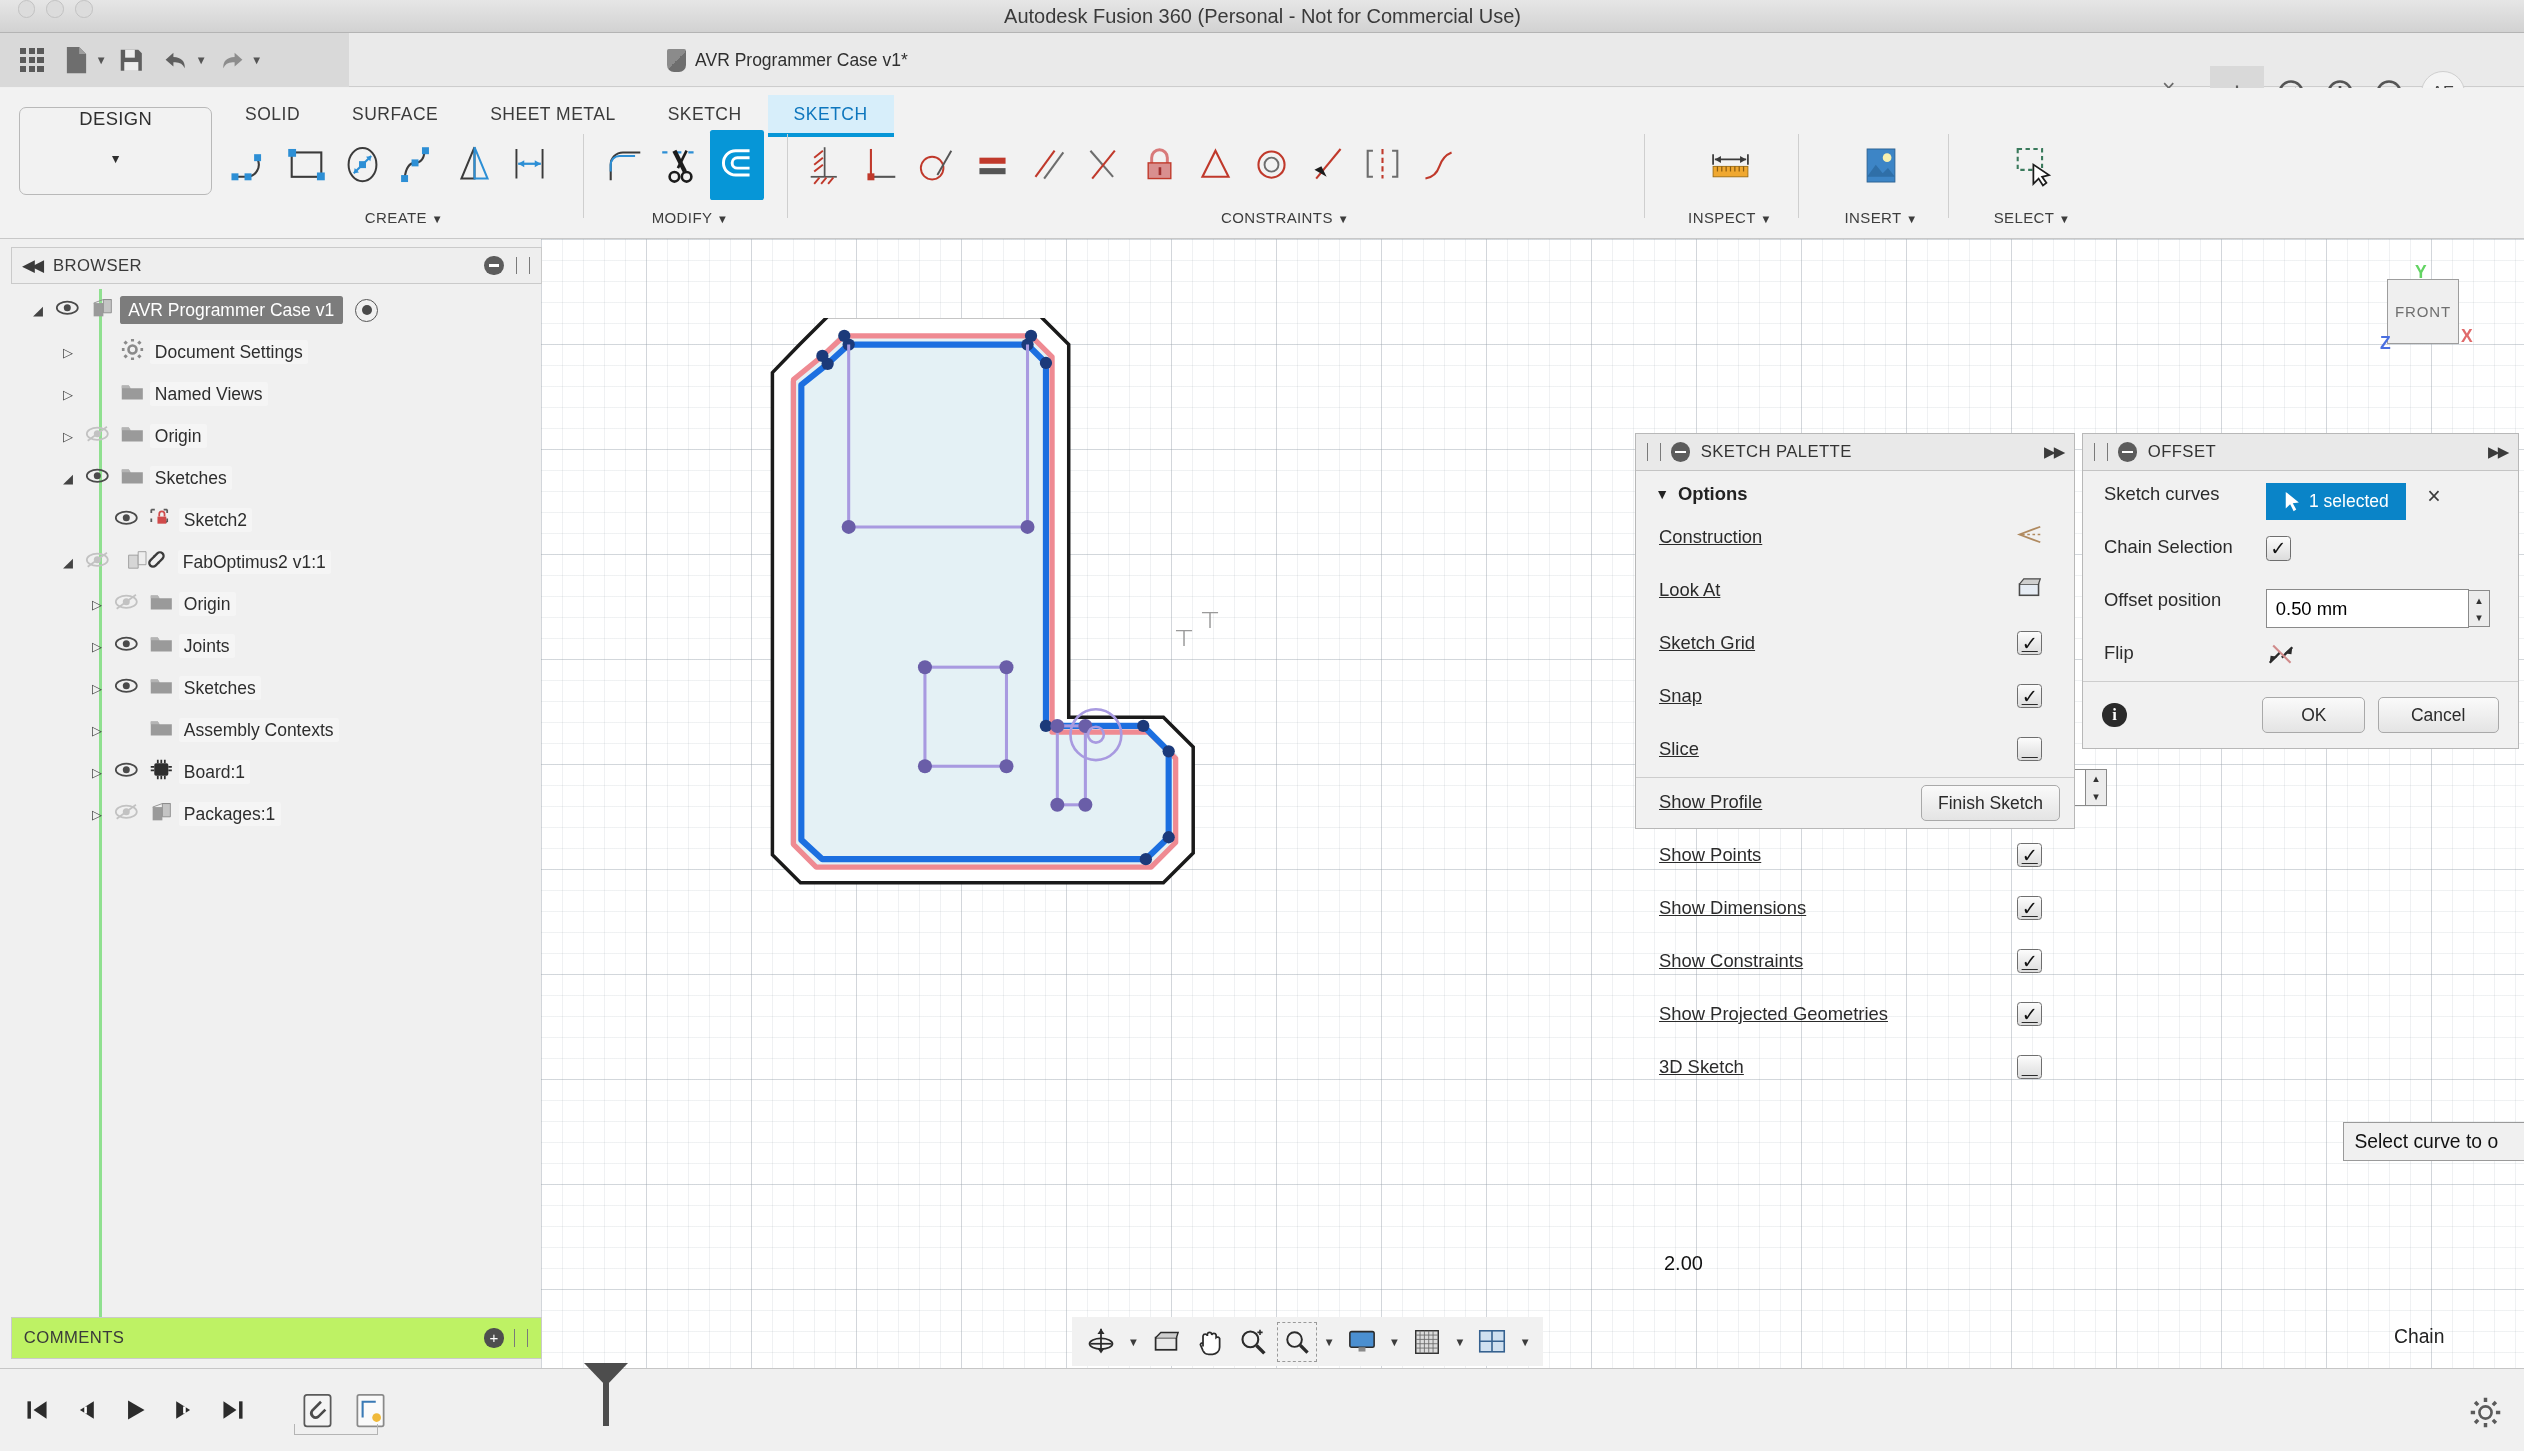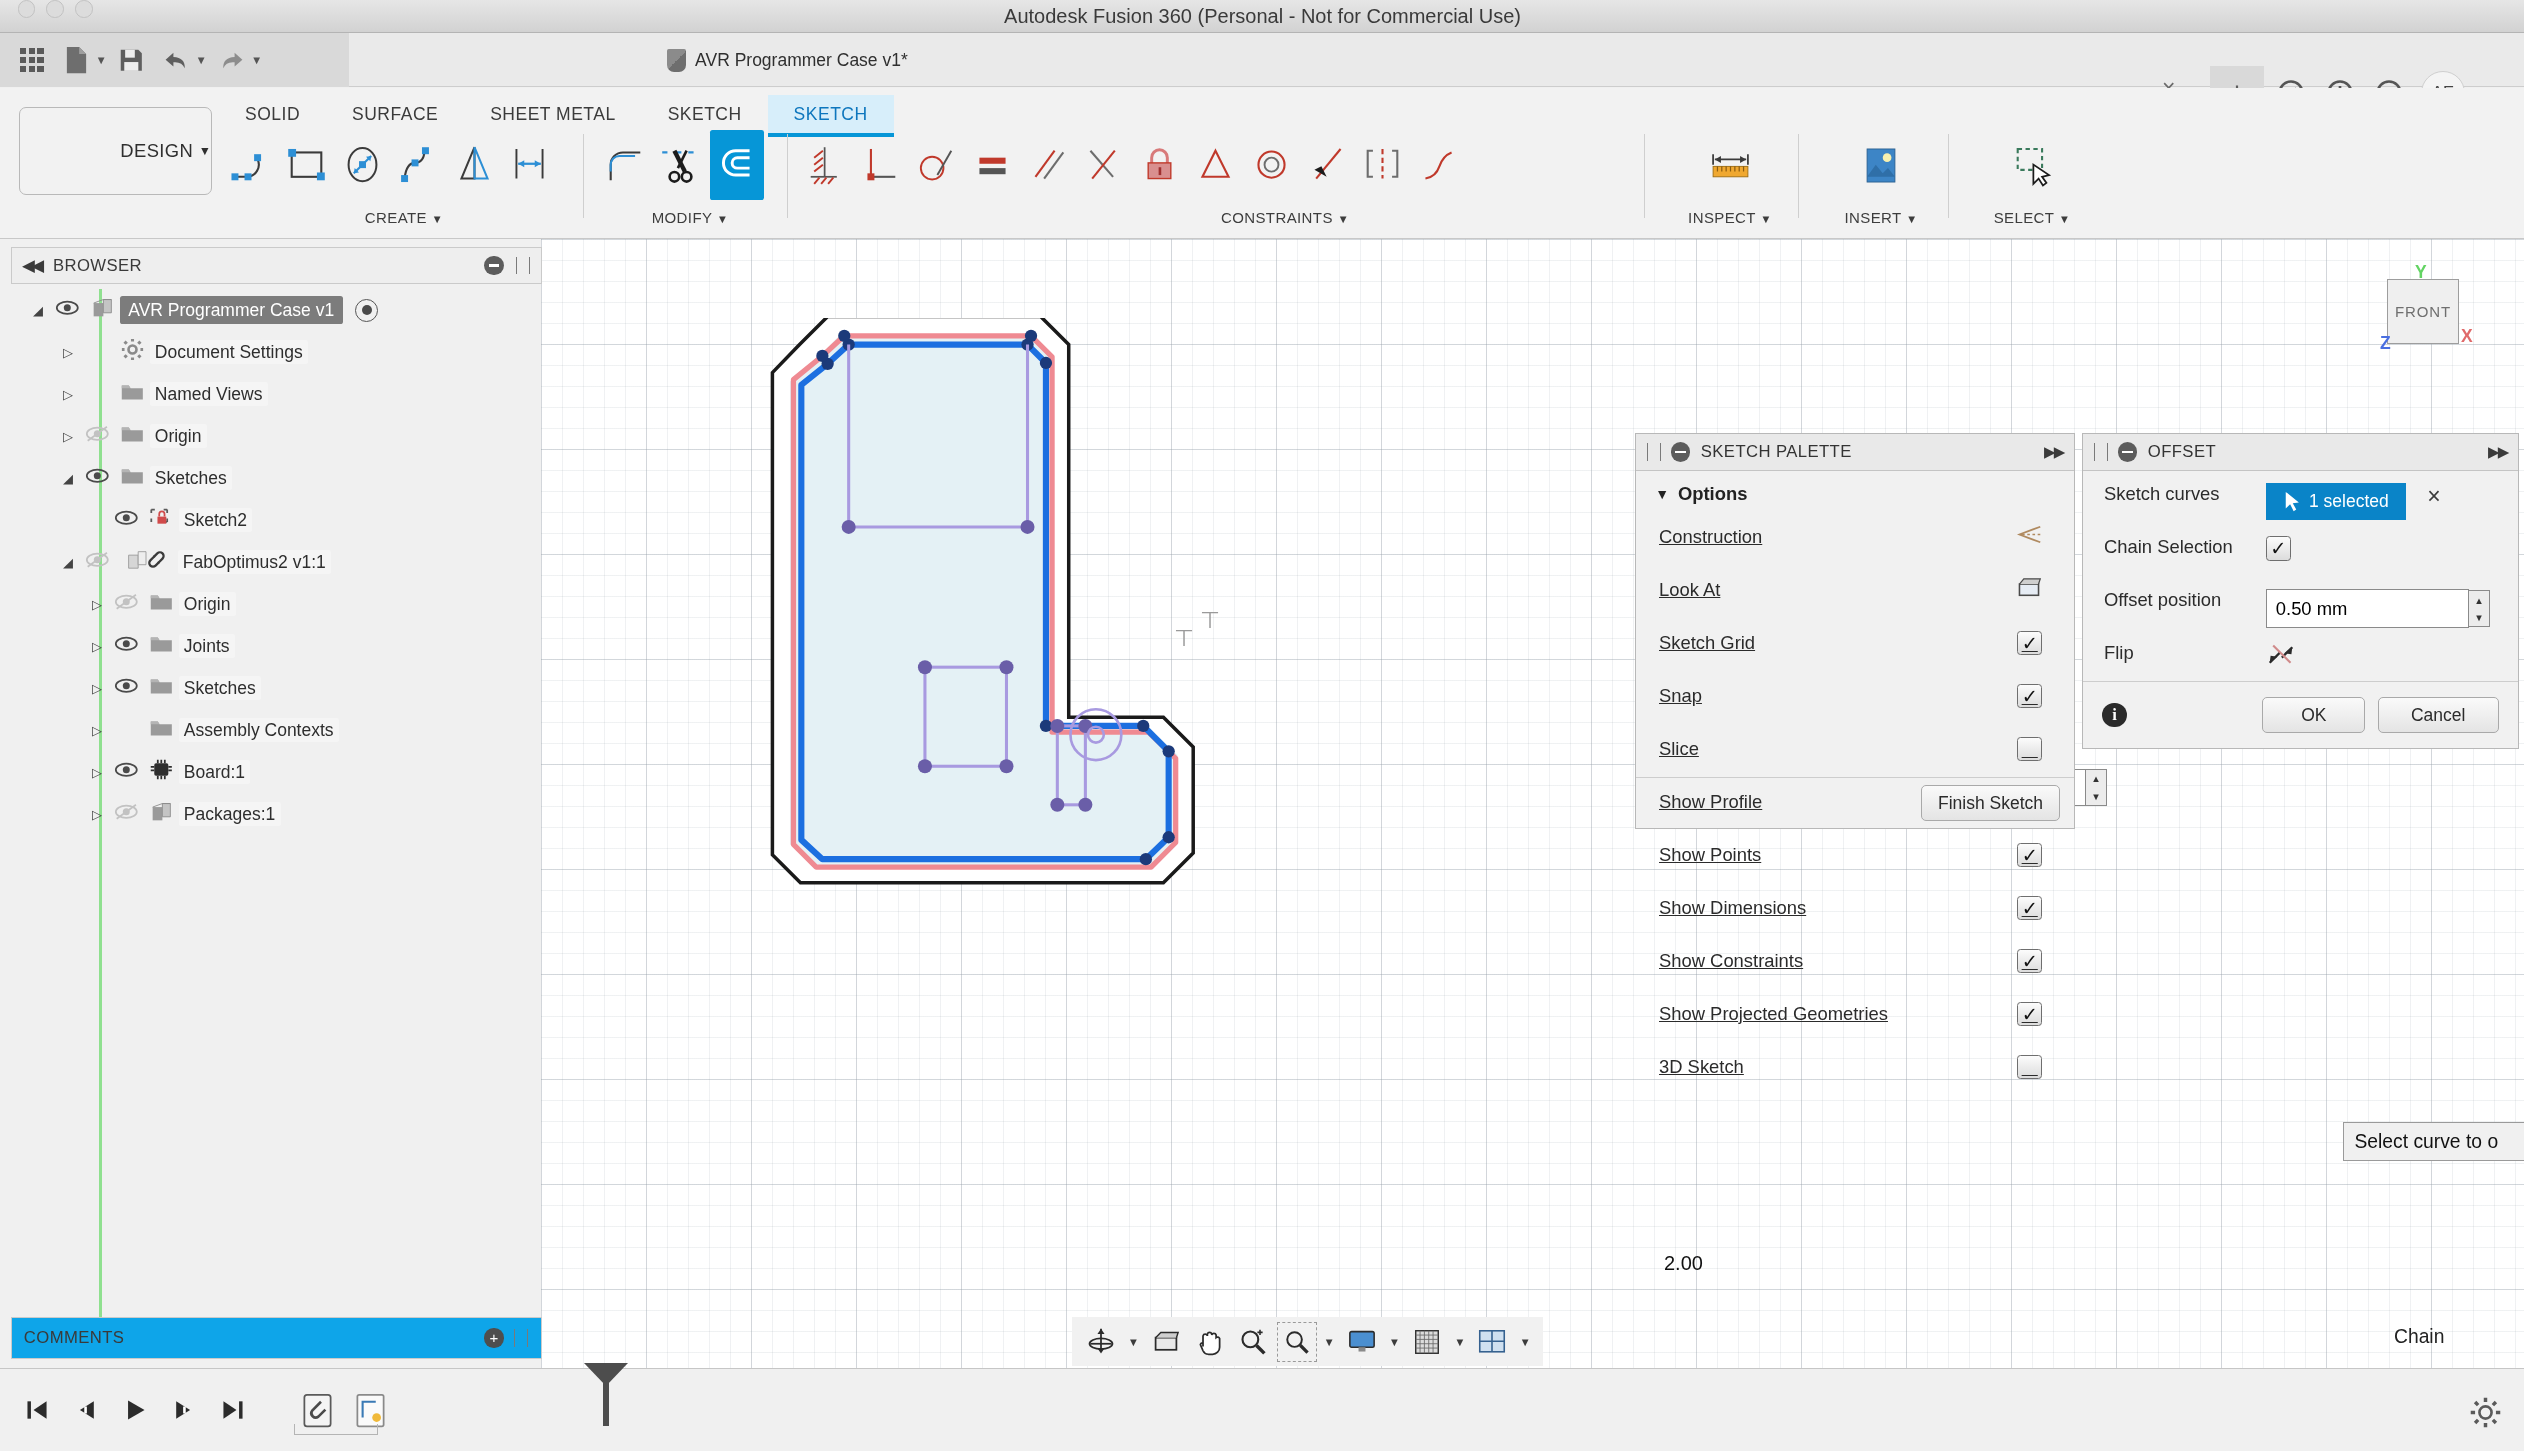--- a/index.html
+++ b/index.html
@@ -73,22 +73,22 @@
   }
 
   
   .ribbon {
     position:absolute; left:0; top:88px; width:2525px; height:151px;
     background:#f2f2f2; border-bottom:0.9px solid #c8c8c8;
   }
   .design-btn {
     position:absolute; left:19.3px; top:19.3px; width:193px; height:88px;
     border:0.9px solid #b9b9b9; border-radius:7px; background:#f2f2f2;
-    display:flex; align-items:center; justify-content:flex-end;
-    font-size:18.4px; color:#2f2f2f; letter-spacing:0.4px; cursor:pointer;
+    display:flex; align-items:center; justify-content:flex-start;
+    font-size:18.4px; color:#2f2f2f; letter-spacing:0.4px; cursor:pointer;flex-direction:column;
   }
   .ribbon-tabs { position:absolute; left:219px; top:7px; display:flex; }
   .rtab {
     padding:8.8px 26px; font-size:17.5px; color:#3b3b3b; letter-spacing:0.5px;
     cursor:pointer; position:relative;
   }
   .rtab.active { color:#0d76bd; }
   .rtab.active::after {
     content:''; position:absolute; left:0; right:0; bottom:-3.5px; height:4.4px;
     background:#0696d7;
@@ -278,21 +278,21 @@
     position:absolute; left:1072px; top:1317px; height:49px;
     background:#f1f1f1; display:flex; align-items:center; padding:0 8.8px; gap:3.5px;
   }
   .nbtn{width:40px;height:40px;display:flex;align-items:center;justify-content:center;cursor:pointer;}
   .nbtn.box{border:0.9px dashed #9a9a9a;}
   .ncaret{font-size:11.4px;color:#3c3c3c;cursor:pointer;margin:0 3.5px;}
 
   
   .comments{
     position:absolute; left:10.5px; top:1317px; width:531px; height:42px;
-    background:#0ea5e9;border:0.9px solid #cacaca;
+    background:#bef264;border:0.9px solid #cacaca;
     display:flex;align-items:center;padding:0 12.3px;gap:10.5px;
     font-size:16.7px;color:#3a3a3a;letter-spacing:0.4px;
   }
   .plus-circle{
     width:19.3px;height:19.3px;border-radius:50%;background:#4e4e4e;color:#fff;
     display:flex;align-items:center;justify-content:center;font-size:15px;cursor:pointer;
   }
 
   
   .timeline{

